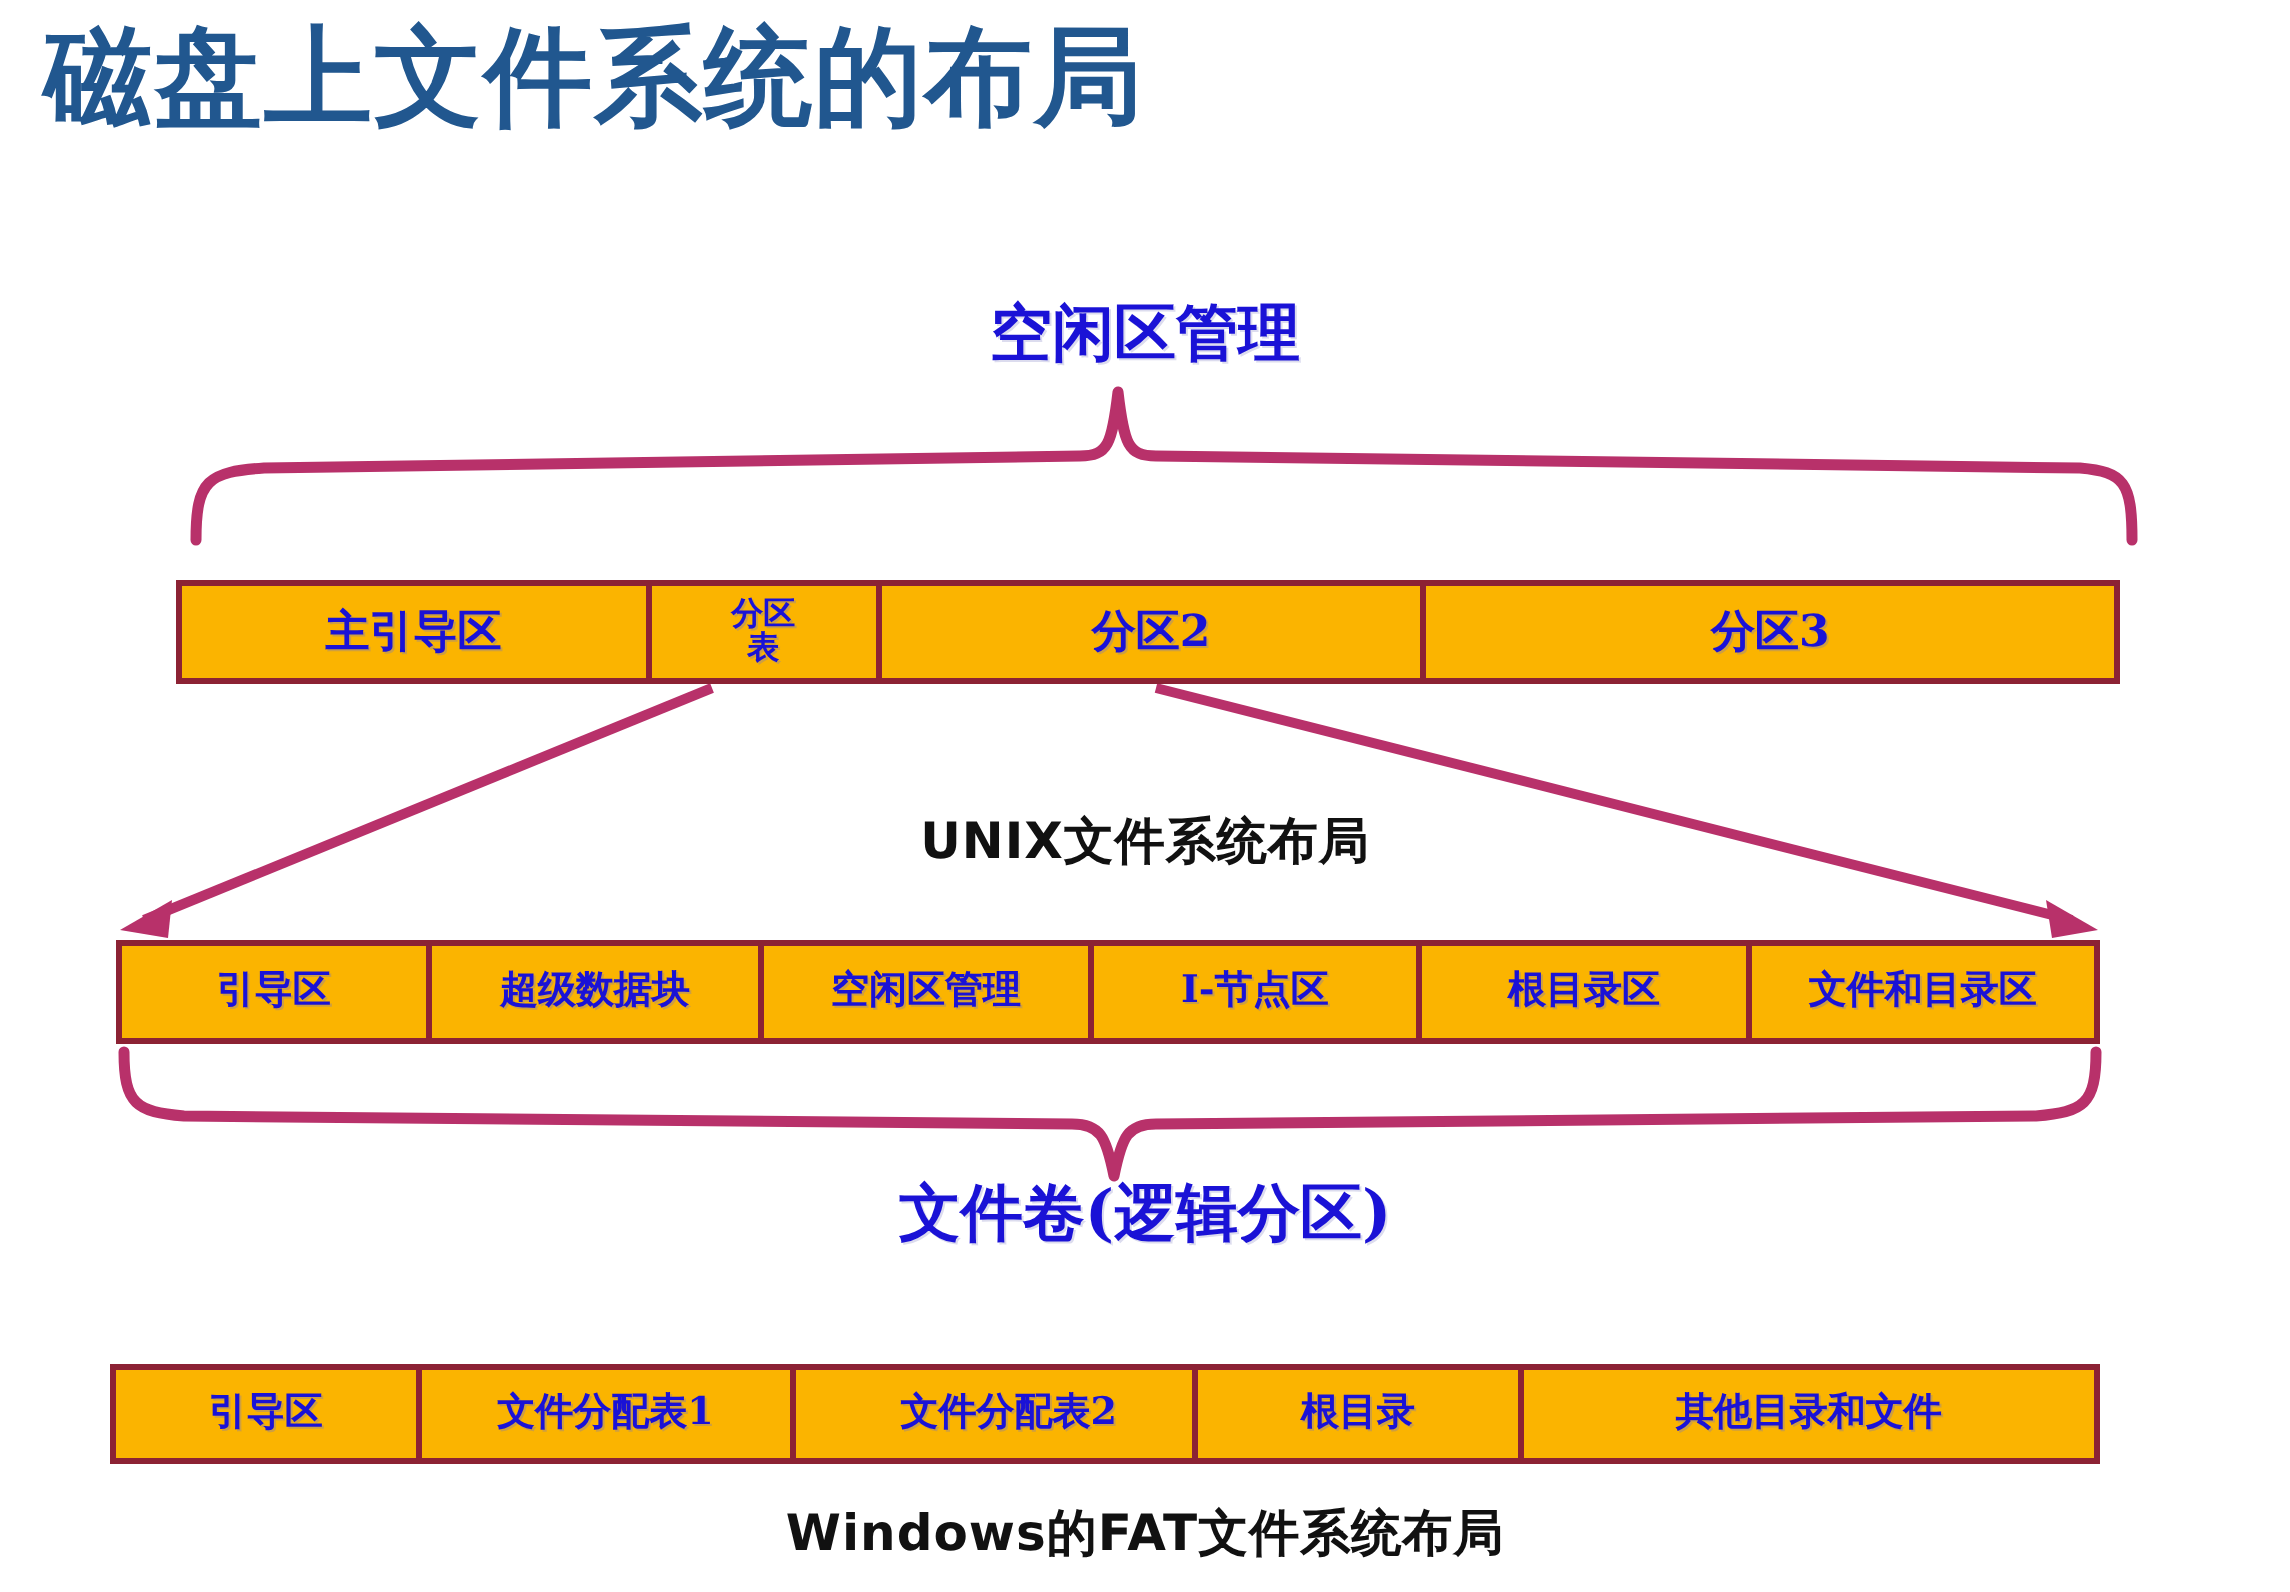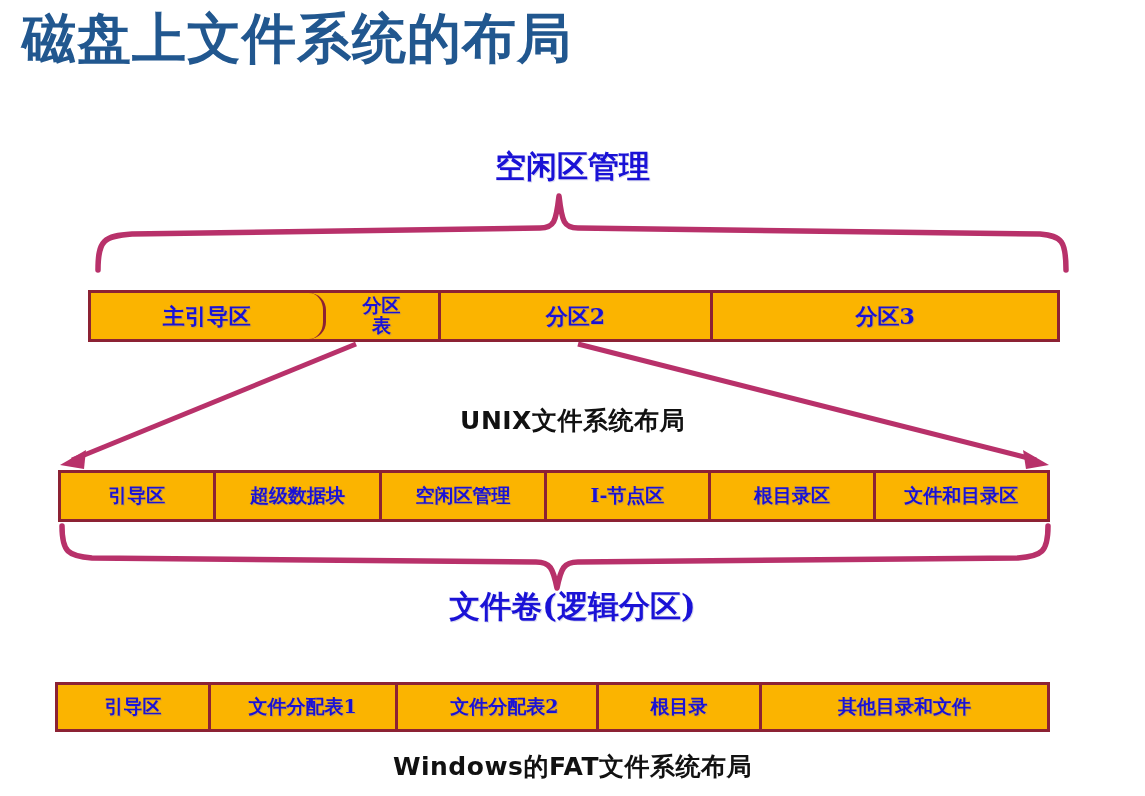--- a/index.html
+++ b/index.html
@@ -80,21 +80,21 @@
   .cell:last-child { border-right: none; }
 
   #row-disk   { left: 88px;  top: 290px; width: 972px; height: 52px; }
   #row-unix   { left: 58px;  top: 470px; width: 992px; height: 52px; }
   #row-fat    { left: 55px;  top: 682px; width: 995px; height: 50px; }
 
   #row-disk .cell { font-size: 22px; }
   #row-unix .cell { font-size: 19px; }
   #row-fat  .cell { font-size: 19px; }
 
-  #row-disk .cell.narrow { font-size: 19px; line-height: 1.05; }
+  #row-disk .cell.narrow { font-size: 16px; line-height: 1.05; }
 
   
   #decor {
     position: absolute;
     left: 0; top: 0;
     width: 1145px; height: 796px;
     pointer-events: none;
   }
 </style>
 </head>
@@ -135,21 +135,21 @@
 
 <div class="blue-label" id="label-whole-disk">空闲区管理</div>
 
 <div class="black-label" id="label-unix">UNIX文件系统布局</div>
 
 <div class="blue-label" id="label-volume">文件卷(逻辑分区)</div>
 
 <div class="black-label" id="label-fat">Windows的FAT文件系统布局</div>
 
 <div class="box-row" id="row-disk">
-    <div class="cell" style="flex: 182 0 0px; border-radius: 17px;">主引导区</div>
+    <div class="cell" style="flex: 182 0 0px;">主引导区</div>
     <div class="cell narrow" style="flex: 88 0 0px;">分区<br>表</div>
     <div class="cell" style="flex: 212 0 0px;">分区2</div>
     <div class="cell" style="flex: 270 0 0px;">分区3</div>
   </div>
 
 <div class="box-row" id="row-unix">
     <div class="cell" style="flex: 155 0 0px;">引导区</div>
     <div class="cell" style="flex: 167 0 0px;">超级数据块</div>
     <div class="cell" style="flex: 165 0 0px;">空闲区管理</div>
     <div class="cell" style="flex: 165 0 0px;">I-节点区</div>

